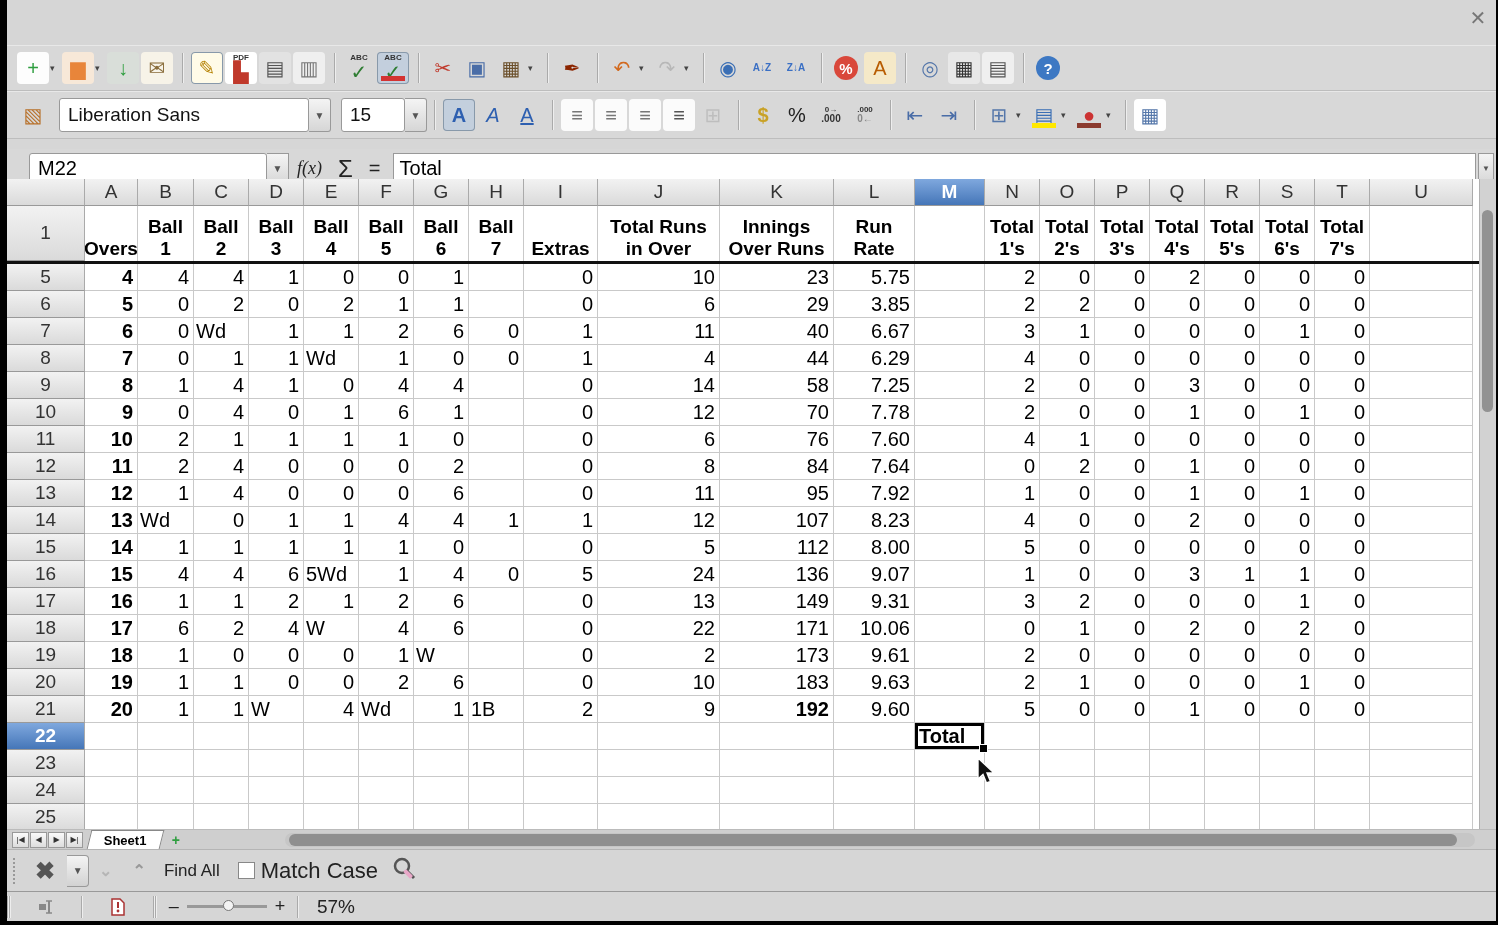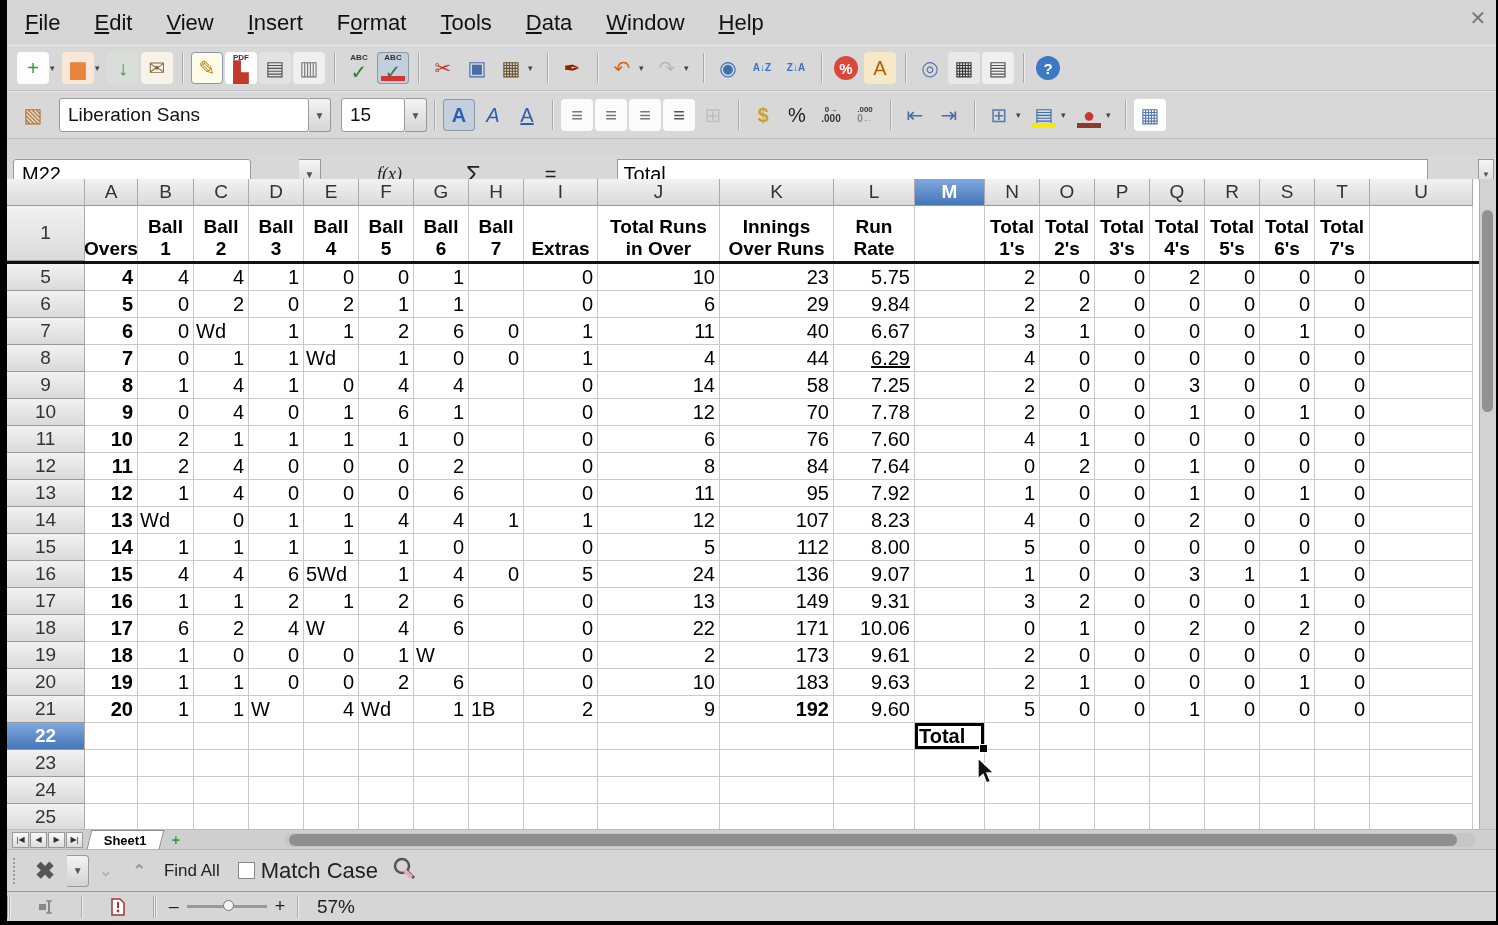--- a/index.html
+++ b/index.html
@@ -33,22 +33,22 @@
   .tbtn .colorbar{position:absolute;left:4px;right:4px;bottom:3px;height:5px;}
   .ddarr{font-size:9px;color:#444;margin-left:1px;width:10px;}
   .tsep{width:1px;height:30px;background:#aaa;border-right:1px solid #eee;margin:0 7px;}
   .combo{height:34px;background:#fff;border:1px solid #999;border-radius:3px;display:flex;align-items:center;
          padding-left:8px;font-size:19px;color:#111;box-sizing:border-box;}
   .combo-arrow{width:22px;height:34px;background:linear-gradient(#f4f4f4,#d6d6d6);border:1px solid #999;
          border-left:none;border-radius:0 3px 3px 0;display:flex;align-items:center;justify-content:center;
          font-size:10px;color:#555;box-sizing:border-box;}
 
   
-  #formulabar{position:absolute;left:0;top:155px;width:100%;height:40px;background:#d8d8d8;display:flex;
-              align-items:center;border-bottom:1px solid #b5b5b5;box-sizing:border-box;padding-left:6px;gap:48px;}
+  #formulabar{position:absolute;left:0;top:149px;width:100%;height:40px;background:#d8d8d8;display:flex;
+              align-items:center;border-bottom:1px solid #b5b5b5;box-sizing:border-box;padding-left:22px;}
   #namebox{width:238px;height:32px;background:#fff;border:1px solid #999;border-radius:3px;display:flex;
            align-items:center;padding-left:8px;font-size:20px;box-sizing:border-box;}
   #namebox-arrow{width:22px;height:32px;background:linear-gradient(#f4f4f4,#d6d6d6);border:1px solid #999;
            border-left:none;display:flex;align-items:center;justify-content:center;font-size:10px;color:#555;box-sizing:border-box;}
   .fbtn{font-size:20px;color:#222;margin:0 8px;}
   #fx-btn{font-style:italic;font-family:"Liberation Serif",serif;font-size:18px;}
   #sigma-btn{font-size:24px;}
   #formula-input{flex:1;height:32px;background:#fff;border:1px solid #999;margin-left:4px;display:flex;
            align-items:center;padding-left:6px;font-size:20px;box-sizing:border-box;}
   #fbar-expand{width:16px;height:32px;margin:0 2px;background:linear-gradient(#f4f4f4,#d6d6d6);
@@ -121,31 +121,20 @@
   #sb-zoom{width:66px;text-align:right;padding-right:10px;box-sizing:border-box;font-size:19px;}
 
   #mouse-cursor{position:absolute;left:969px;top:757px;z-index:50;}
 </style>
 </head>
 <body>
 
 <div id="stage">
 <div id="app">
 
-  <div id="menubar">
-        <div class="menu-item"><u>F</u>ile</div>
-        <div class="menu-item"><u>E</u>dit</div>
-        <div class="menu-item"><u>V</u>iew</div>
-        <div class="menu-item"><u>I</u>nsert</div>
-        <div class="menu-item">F<u>o</u>rmat</div>
-        <div class="menu-item"><u>T</u>ools</div>
-        <div class="menu-item"><u>D</u>ata</div>
-        <div class="menu-item"><u>W</u>indow</div>
-        <div class="menu-item"><u>H</u>elp</div>
-      </div>
   <div id="win-close">✕</div>
 
   <div id="toolbar-standard" class="toolbar">
         <div class="tslot">
           <div class="tbtn" style="background: rgb(253, 253, 253);">
             <span class="glyph" style="color: rgb(46, 158, 63);">+</span>
           </div>
           <span class="ddarr">▾</span>
         </div>
         <div class="tslot">
@@ -520,21 +509,21 @@
           <div class="cell num" style="width: 56px; height: 27px;"><span>0</span></div>
           <div class="cell num" style="width: 55px; height: 27px;"><span>2</span></div>
           <div class="cell num" style="width: 55px; height: 27px;"><span>0</span></div>
           <div class="cell num" style="width: 55px; height: 27px;"><span>2</span></div>
           <div class="cell num" style="width: 55px; height: 27px;"><span>1</span></div>
           <div class="cell num" style="width: 55px; height: 27px;"><span>1</span></div>
           <div class="cell num" style="width: 55px; height: 27px;"><span></span></div>
           <div class="cell num" style="width: 74px; height: 27px;"><span>0</span></div>
           <div class="cell num" style="width: 122px; height: 27px;"><span>6</span></div>
           <div class="cell num" style="width: 114px; height: 27px;"><span>29</span></div>
-          <div class="cell num" style="width: 81px; height: 27px;"><span>9.84</span></div>
+          <div class="cell num" style="width: 81px; height: 27px;"><span>3.85</span></div>
           <div class="cell num" style="width: 70px; height: 27px;"><span></span></div>
           <div class="cell num" style="width: 55px; height: 27px;"><span>2</span></div>
           <div class="cell num" style="width: 55px; height: 27px;"><span>2</span></div>
           <div class="cell num" style="width: 55px; height: 27px;"><span>0</span></div>
           <div class="cell num" style="width: 55px; height: 27px;"><span>0</span></div>
           <div class="cell num" style="width: 55px; height: 27px;"><span>0</span></div>
           <div class="cell num" style="width: 55px; height: 27px;"><span>0</span></div>
           <div class="cell num" style="width: 55px; height: 27px;"><span>0</span></div>
           <div class="cell num" style="width: 103px; height: 27px;"><span></span></div>
         </div>
@@ -568,21 +557,21 @@
           <div class="cell num" style="width: 56px; height: 27px;"><span>0</span></div>
           <div class="cell num" style="width: 55px; height: 27px;"><span>1</span></div>
           <div class="cell num" style="width: 55px; height: 27px;"><span>1</span></div>
           <div class="cell txt" style="width: 55px; height: 27px;"><span>Wd</span></div>
           <div class="cell num" style="width: 55px; height: 27px;"><span>1</span></div>
           <div class="cell num" style="width: 55px; height: 27px;"><span>0</span></div>
           <div class="cell num" style="width: 55px; height: 27px;"><span>0</span></div>
           <div class="cell num" style="width: 74px; height: 27px;"><span>1</span></div>
           <div class="cell num" style="width: 122px; height: 27px;"><span>4</span></div>
           <div class="cell num" style="width: 114px; height: 27px;"><span>44</span></div>
-          <div class="cell num" style="width: 81px; height: 27px; text-decoration: underline;"><span>6.29</span></div>
+          <div class="cell num" style="width: 81px; height: 27px;"><span>6.29</span></div>
           <div class="cell num" style="width: 70px; height: 27px;"><span></span></div>
           <div class="cell num" style="width: 55px; height: 27px;"><span>4</span></div>
           <div class="cell num" style="width: 55px; height: 27px;"><span>0</span></div>
           <div class="cell num" style="width: 55px; height: 27px;"><span>0</span></div>
           <div class="cell num" style="width: 55px; height: 27px;"><span>0</span></div>
           <div class="cell num" style="width: 55px; height: 27px;"><span>0</span></div>
           <div class="cell num" style="width: 55px; height: 27px;"><span>0</span></div>
           <div class="cell num" style="width: 55px; height: 27px;"><span>0</span></div>
           <div class="cell num" style="width: 103px; height: 27px;"><span></span></div>
         </div>

